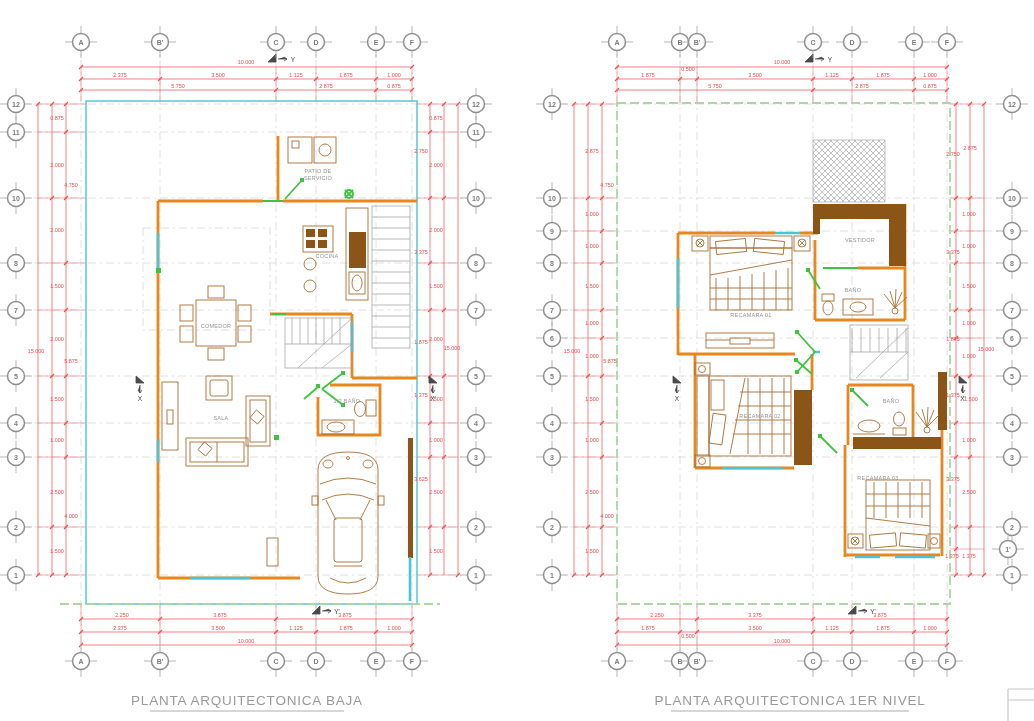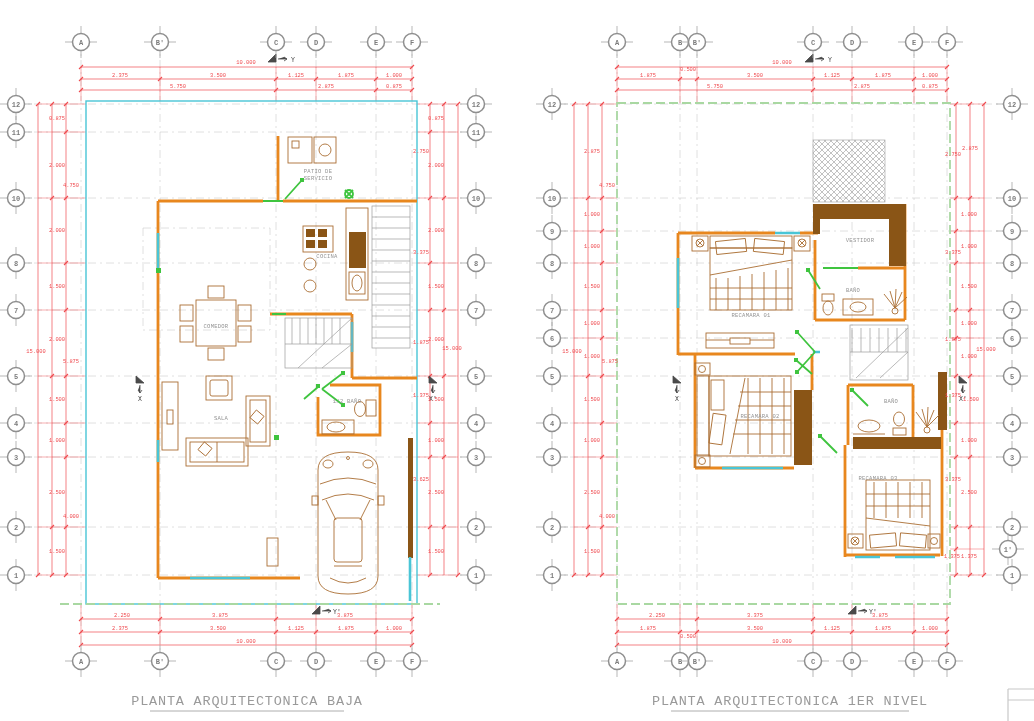--- a/index.html
+++ b/index.html
@@ -1,17 +1,17 @@
 <!DOCTYPE html>
 <html style="--red: #ef4b50; --orange: #e8871e; --brown: #8a5516; --furn: #aa6e33; --cyan: #49c5d6; --green: #3fc43f; --lgreen: #a9d8a2; --gray: #9b9b9b; --tgray: #8f8f8f;"><head>
 <meta charset="utf-8">
 <style>
   html,body{margin:0;padding:0;background:#fff;}
   #canvas{position:relative;width:1034px;height:721px;background:#fff;overflow:hidden;
-          font-family:Liberation Mono, monospace;}
+          font-family:Liberation Sans, sans-serif;}
   svg{display:block}
   .gridline{stroke:#c6c6c6;stroke-width:.55;fill:none;stroke-dasharray:8 4 2 4}
   .dimline{stroke:var(--red);stroke-width:.7;fill:none}
   .ext{stroke:var(--red);stroke-width:.5;fill:none;opacity:.9}
   .tick{stroke:var(--red);stroke-width:1.1;fill:none}
   .dim{font-size:5.4px;fill:var(--red);text-anchor:middle}
   .bub path{stroke:#a5a5a5;stroke-width:.8;fill:none}
   .bub circle{fill:#fff;stroke:#8f8f8f;stroke-width:1.5}
   .bub text{font-size:7px;font-weight:bold;fill:#7c7c7c;text-anchor:middle}
   .wall-o{stroke:var(--orange);stroke-width:2.8;fill:none}

